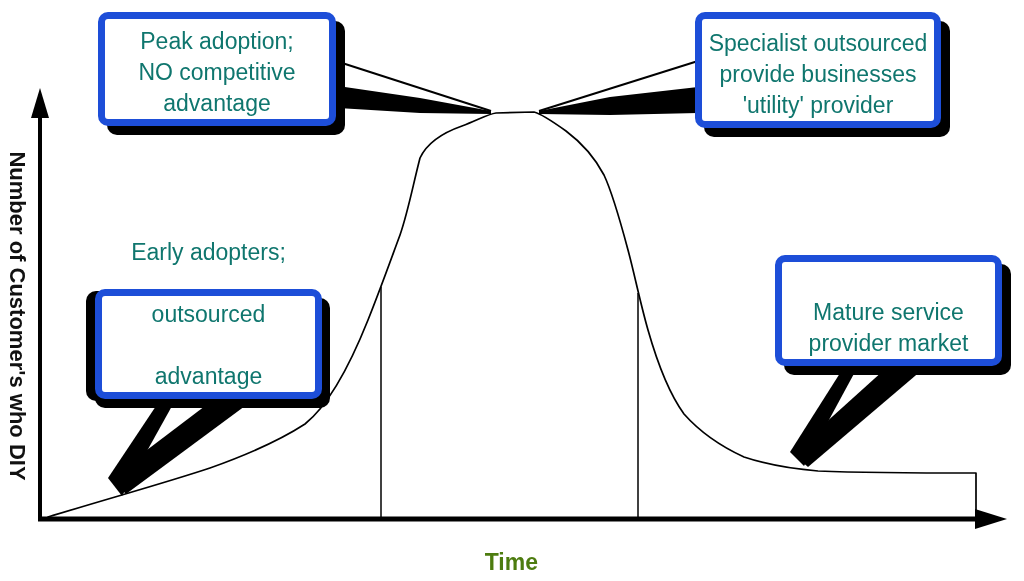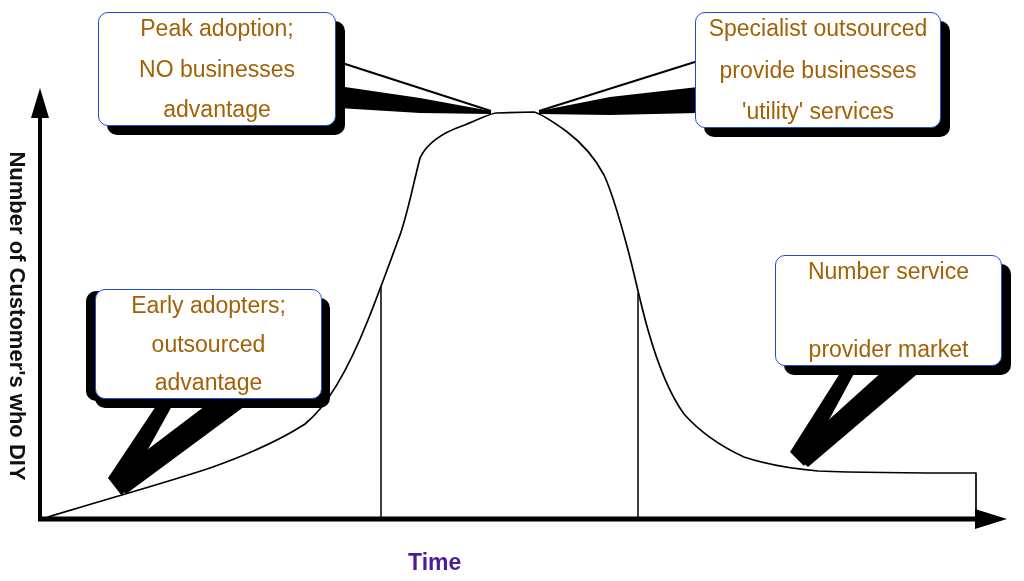--- a/index.html
+++ b/index.html
@@ -2,33 +2,33 @@
 <html><head>
 <meta charset="utf-8">
 <style>
   html,body{margin:0;padding:0;background:#fff;}
   .stage{
     position:relative;width:1024px;height:581px;background:#ffffff;
     font-family:"Liberation Sans",sans-serif;overflow:hidden;color:#141414;
   }
   .layer{position:absolute;left:0;top:0;width:1024px;height:581px;}
   .callout{
-    position:absolute;background:#ffffff;border:1px solid #1d4ed8;border-radius:10px;
-    box-sizing:border-box;display:flex;flex-direction:column;justify-content:space-between;
-    align-items:center;text-align:center;font-size:23px;line-height:31px;color:#a16207;
+    position:absolute;background:#ffffff;border:7px solid #1d4ed8;border-radius:10px;
+    box-sizing:border-box;display:flex;flex-direction:column;justify-content:flex-end;
+    align-items:center;text-align:center;font-size:23px;line-height:31px;color:#0f766e;
   }
   .callout .line{white-space:nowrap;}
   .co-peak    {left:98px;  top:12px;  width:238px;height:114px;box-shadow:9px 9px 0 #000;}
   .co-special {left:695px; top:12px;  width:246px;height:116px;box-shadow:9px 9px 0 #000;}
   .co-early   {left:95px;  top:289px; width:227px;height:110px;
-               box-shadow:-9px 2px 0 #000, 0 9px 0 #000, 8px 9px 0 #000;}
+               box-shadow:-9px 2px 0 #000, 0 9px 0 #000, 8px 9px 0 #000;gap:31px;}
   .co-mature  {left:775px; top:255px; width:227px;height:111px;box-shadow:9px 9px 0 #000;}
   .x-axis-label{
-    position:absolute;left:408px;top:549px;width:130px;text-align:left;
-    font-size:23px;font-weight:bold;color:#4c1d95;
+    position:absolute;left:408px;top:549px;width:130px;text-align:right;
+    font-size:23px;font-weight:bold;color:#4d7c0f;
   }
   .y-axis-label{
     position:absolute;left:17px;top:316px;transform:translate(-50%,-50%) rotate(90deg);
     white-space:nowrap;font-size:22px;font-weight:bold;color:#111;
   }
 </style>
 </head>
 <body>
 
 <div class="stage">
@@ -59,37 +59,37 @@
       <polygon points="205,406 245,406 126,494 110,478" fill="#000"></polygon>
     </g>
     <g>
       <polygon points="842,370 856,370 804,466 790,452" fill="#000"></polygon>
       <polygon points="884,370 922,370 808,467 792,453" fill="#000"></polygon>
     </g>
   </svg>
 
   <div class="callout co-peak">
     <div class="line">Peak adoption;</div>
-    <div class="line">NO businesses</div>
+    <div class="line">NO competitive</div>
     <div class="line">advantage</div>
   </div>
 
   <div class="callout co-special">
     <div class="line">Specialist outsourced</div>
     <div class="line">provide businesses</div>
-    <div class="line">'utility' services</div>
+    <div class="line">'utility' provider</div>
   </div>
 
   <div class="callout co-early">
     <div class="line">Early adopters;</div>
     <div class="line">outsourced</div>
     <div class="line">advantage</div>
   </div>
 
   <div class="callout co-mature">
-    <div class="line">Number service</div>
+    <div class="line">Mature service</div>
     <div class="line">provider market</div>
   </div>
 
   <div class="x-axis-label">Time</div>
   <div class="y-axis-label">Number of Customer's who DIY</div>
 
 </div>
 
 </body></html>

